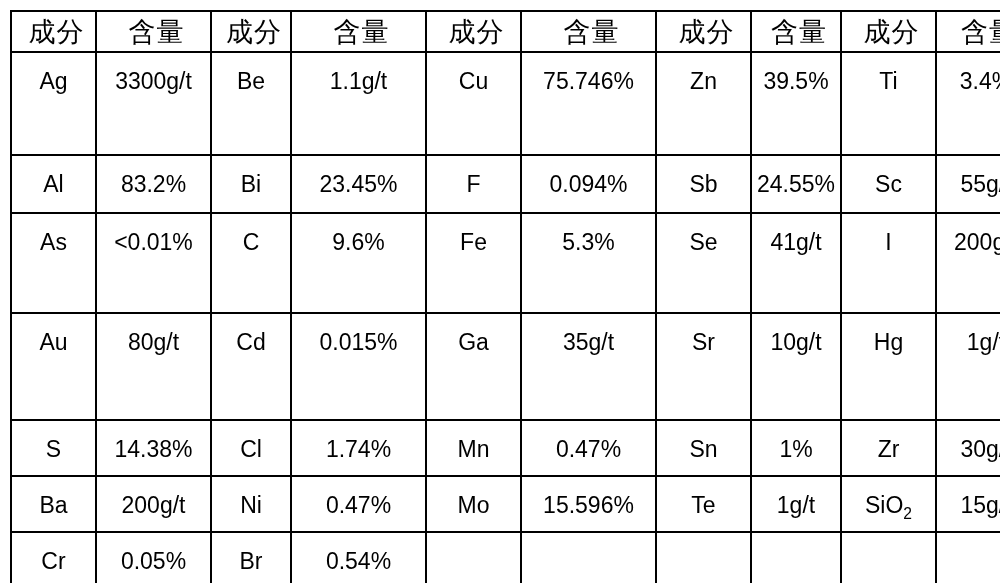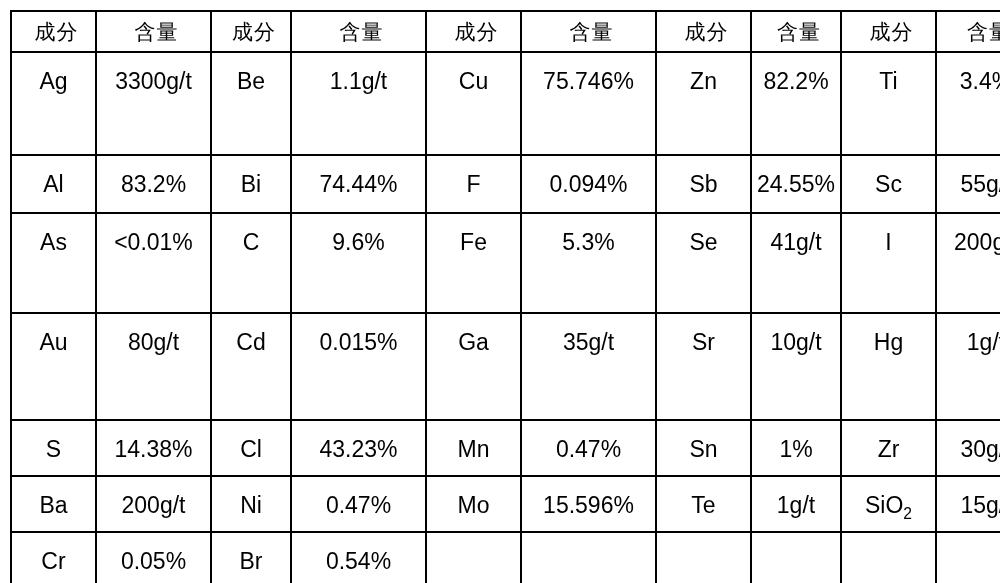--- a/index.html
+++ b/index.html
@@ -31,21 +31,21 @@
     text-align: center;
     vertical-align: top;
     padding: 6px 2px 4px 2px;
     font-size: 23px;
     line-height: 44px;
     word-wrap: break-word;
     overflow-wrap: break-word;
     color: #000000;
   }
   table.comp-table tr.header-row td {
-    font-size: 21px;
+    font-size: 27px;
     line-height: 30px;
     padding-top: 4px;
     padding-bottom: 4px;
     vertical-align: middle;
     font-family: "DejaVu Sans", sans-serif;
     letter-spacing: 1px;
     padding-left: 8px;
   }
   
   tr.header-row    { height: 41px; }
@@ -103,30 +103,30 @@
       </tr>
 
       <tr class="row-h-tall">
         <td>Ag</td>
         <td>3300g/t</td>
         <td>Be</td>
         <td>1.1g/t</td>
         <td>Cu</td>
         <td>75.746%</td>
         <td>Zn</td>
-        <td>82.2%</td>
+        <td>39.5%</td>
         <td>Ti</td>
         <td>3.4%</td>
       </tr>
 
       <tr class="row-h-short">
         <td>Al</td>
         <td>83.2%</td>
         <td>Bi</td>
-        <td>74.44%</td>
+        <td>23.45%</td>
         <td>F</td>
         <td>0.094%</td>
         <td>Sb</td>
         <td>24.55%</td>
         <td>Sc</td>
         <td>55g/t</td>
       </tr>
 
       <tr class="row-h-tall2">
         <td>As</td>
@@ -151,21 +151,21 @@
         <td>Sr</td>
         <td>10g/t</td>
         <td>Hg</td>
         <td>1g/t</td>
       </tr>
 
       <tr class="row-h-short2">
         <td>S</td>
         <td>14.38%</td>
         <td>Cl</td>
-        <td>43.23%</td>
+        <td>1.74%</td>
         <td>Mn</td>
         <td>0.47%</td>
         <td>Sn</td>
         <td>1%</td>
         <td>Zr</td>
         <td>30g/t</td>
       </tr>
 
       <tr class="row-h-short3">
         <td>Ba</td>

